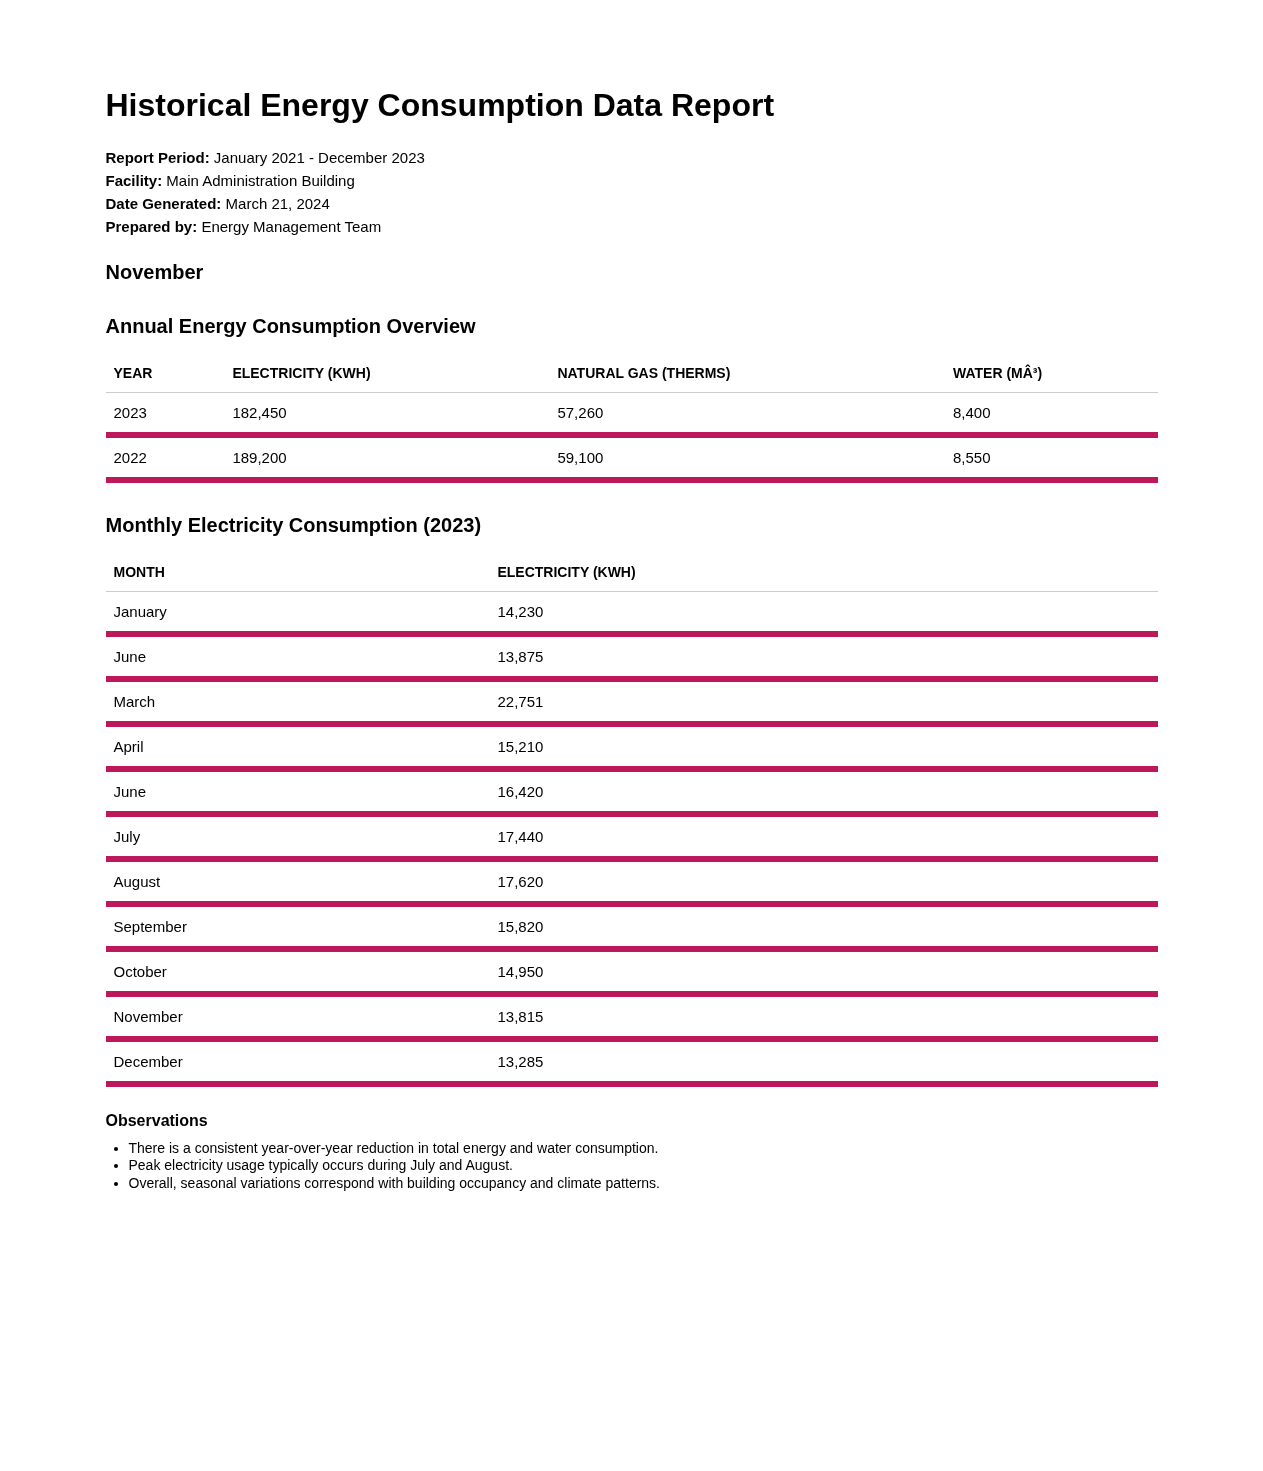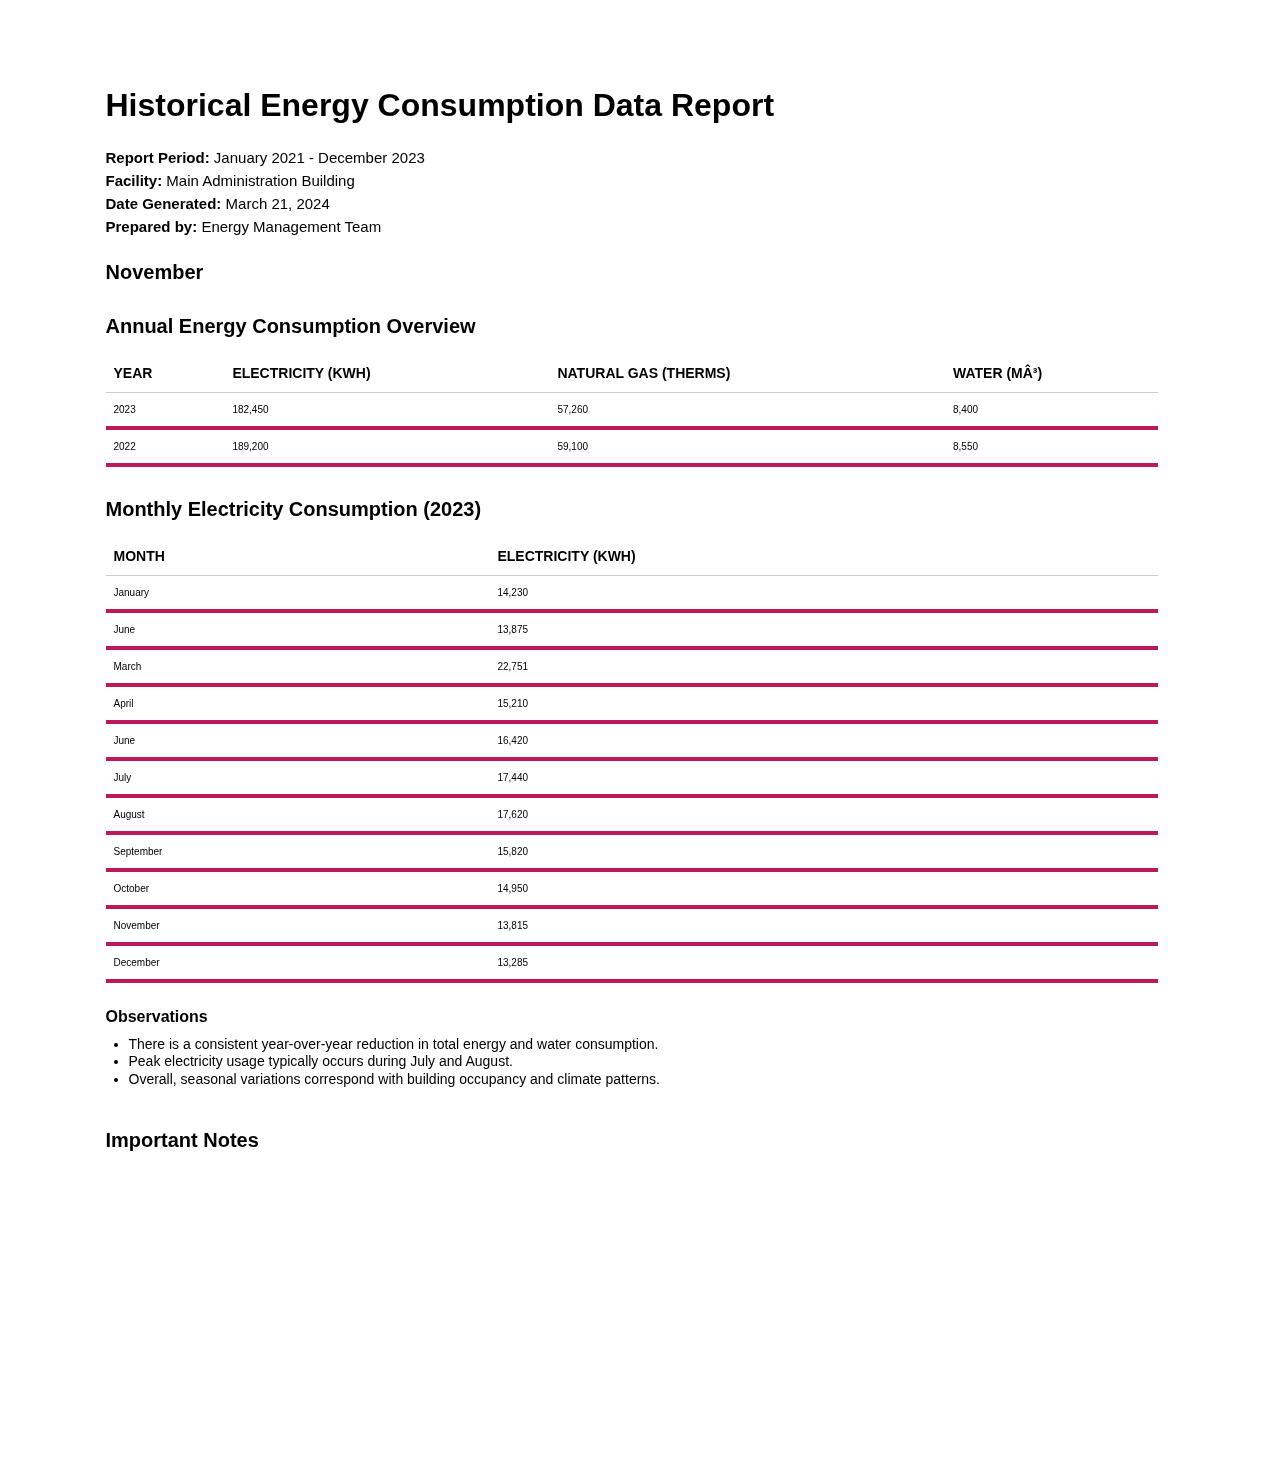--- a/index.html
+++ b/index.html
@@ -49,23 +49,23 @@
     margin: 0 0 4px 0;
   }
   table.data-table th {
     text-align: left;
     font-size: 14px;
     font-weight: bold;
     padding: 11px 8px;
     border-bottom: 1px solid #cccccc;
   }
   table.data-table td {
-    font-size: 10px;
+    font-size: 15px;
     padding: 11px 8px;
-    border-bottom: 4px solid #be185d;
+    border-bottom: 6px solid #be185d;
   }
   h4.obs-heading {
     font-size: 16px;
     line-height: 1.2;
     font-weight: bold;
     margin: 24px 0 9px 0;
   }
   ul.obs-list {
     margin: 0;
     padding-left: 23px;
@@ -185,15 +185,14 @@
     </tbody>
   </table>
 
   <h4 class="obs-heading">Observations</h4>
   <ul class="obs-list">
     <li>There is a consistent year-over-year reduction in total energy and water consumption.</li>
     <li>Peak electricity usage typically occurs during July and August.</li>
     <li>Overall, seasonal variations correspond with building occupancy and climate patterns.</li>
   </ul>
 
-  <h2 class="section h-notes">Important Notes</h2>
 
 </div>
 
 </body></html>

